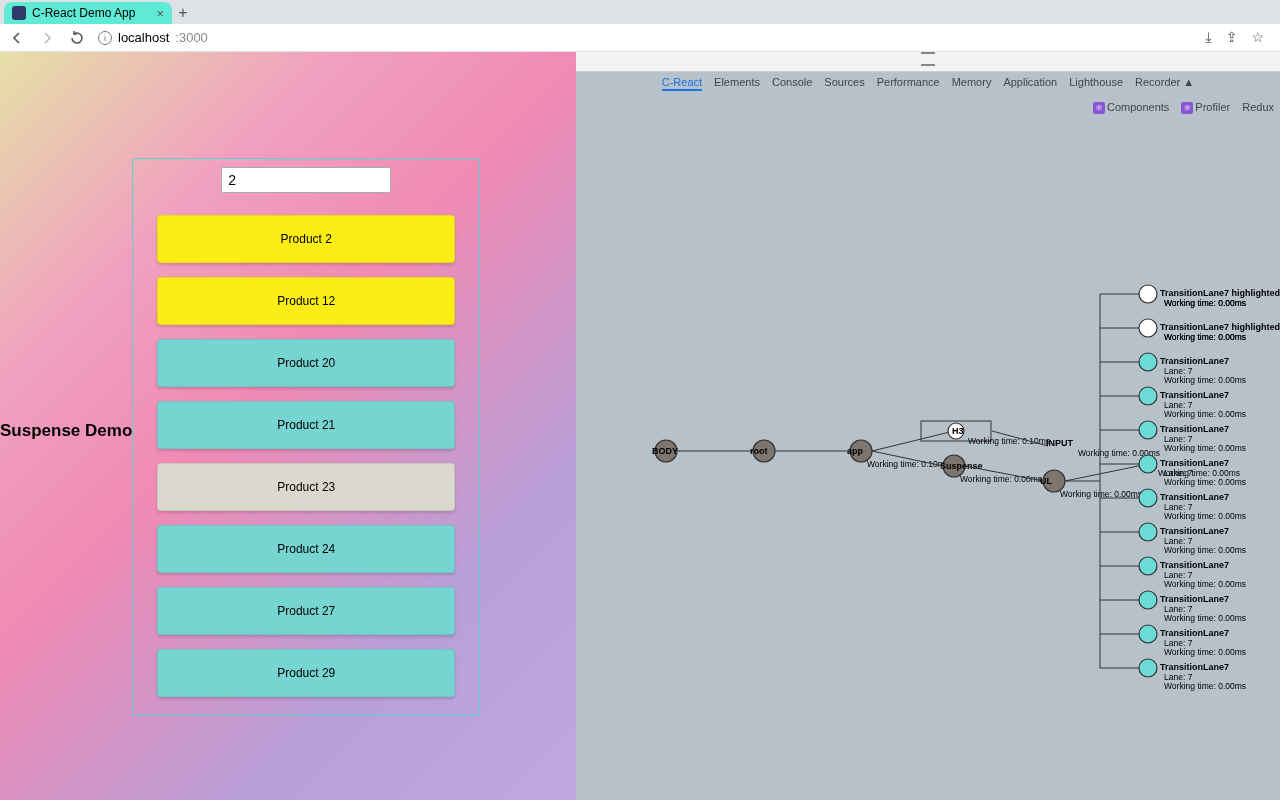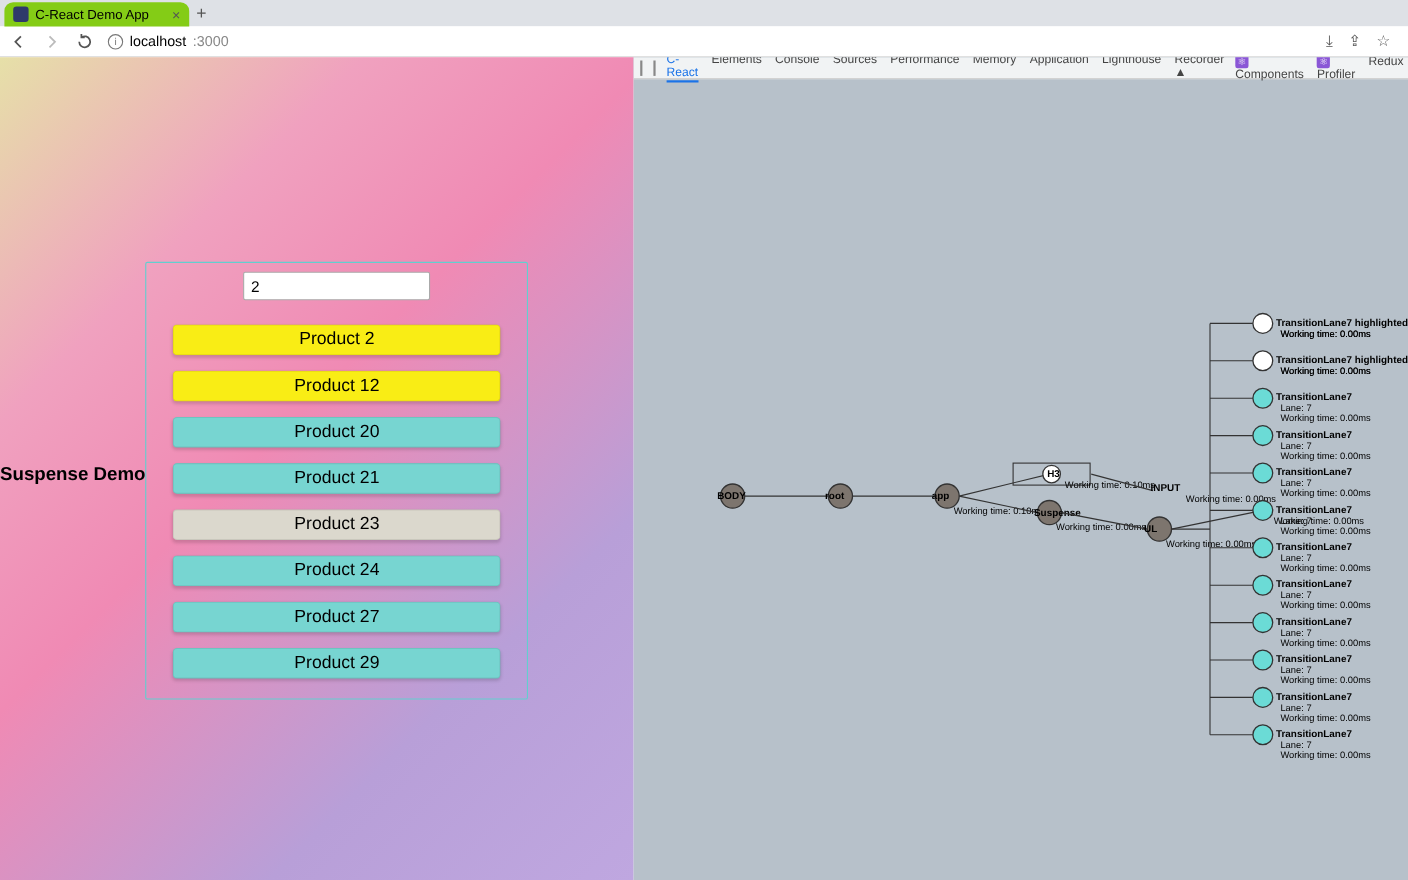--- a/index.html
+++ b/index.html
@@ -16,21 +16,21 @@
 .tab-strip {
   height: 24px;
   background: #dee1e6;
   display: flex;
   align-items: flex-end;
   padding-left: 4px;
 }
 .tab {
   height: 22px;
   width: 168px;
-  background: #84cc16;
+  background: #5eead4;
   border-radius: 8px 8px 0 0;
   display: flex;
   align-items: center;
   padding: 0 8px;
   font-size: 12px;
   gap: 6px;
 }
 .tab .favicon {
   width: 14px; height: 14px;
   background: #2f3a6a;
@@ -122,26 +122,26 @@
   margin-bottom: 22px;
 }
 .product-list {
   list-style: none;
   width: 298px;
   display: flex;
   flex-direction: column;
   gap: 14px;
 }
 .product-list li {
-  height: 28px;
+  height: 48px;
   border-radius: 4px;
   display: flex;
   align-items: center;
   justify-content: center;
-  font-size: 16px;
+  font-size: 12px;
   box-shadow: 0 2px 3px rgba(0,0,0,.15);
   border: 1px solid rgba(0,0,0,.08);
 }
 .product-list li.c-yellow { background: #f9ed15; }
 .product-list li.c-cyan   { background: #77d5d1; }
 .product-list li.c-grey   { background: #dbd8cd; }
 
 
 .devtools {
   flex: 1;
@@ -152,20 +152,21 @@
   overflow: hidden;
 }
 .dt-topbar {
   height: 20px;
   background: #f1f3f4;
   border-bottom: 1px solid #cfcfcf;
   display: flex;
   align-items: center;
   padding: 0 6px;
   gap: 10px;
+  flex-direction: column;
 }
 .dt-topbar .sq {
   width: 14px; height: 14px;
   border: 1px solid #888;
 }
 .dt-tabs {
   display: flex;
   gap: 12px;
   font-size: 11px;
   color: #444;

